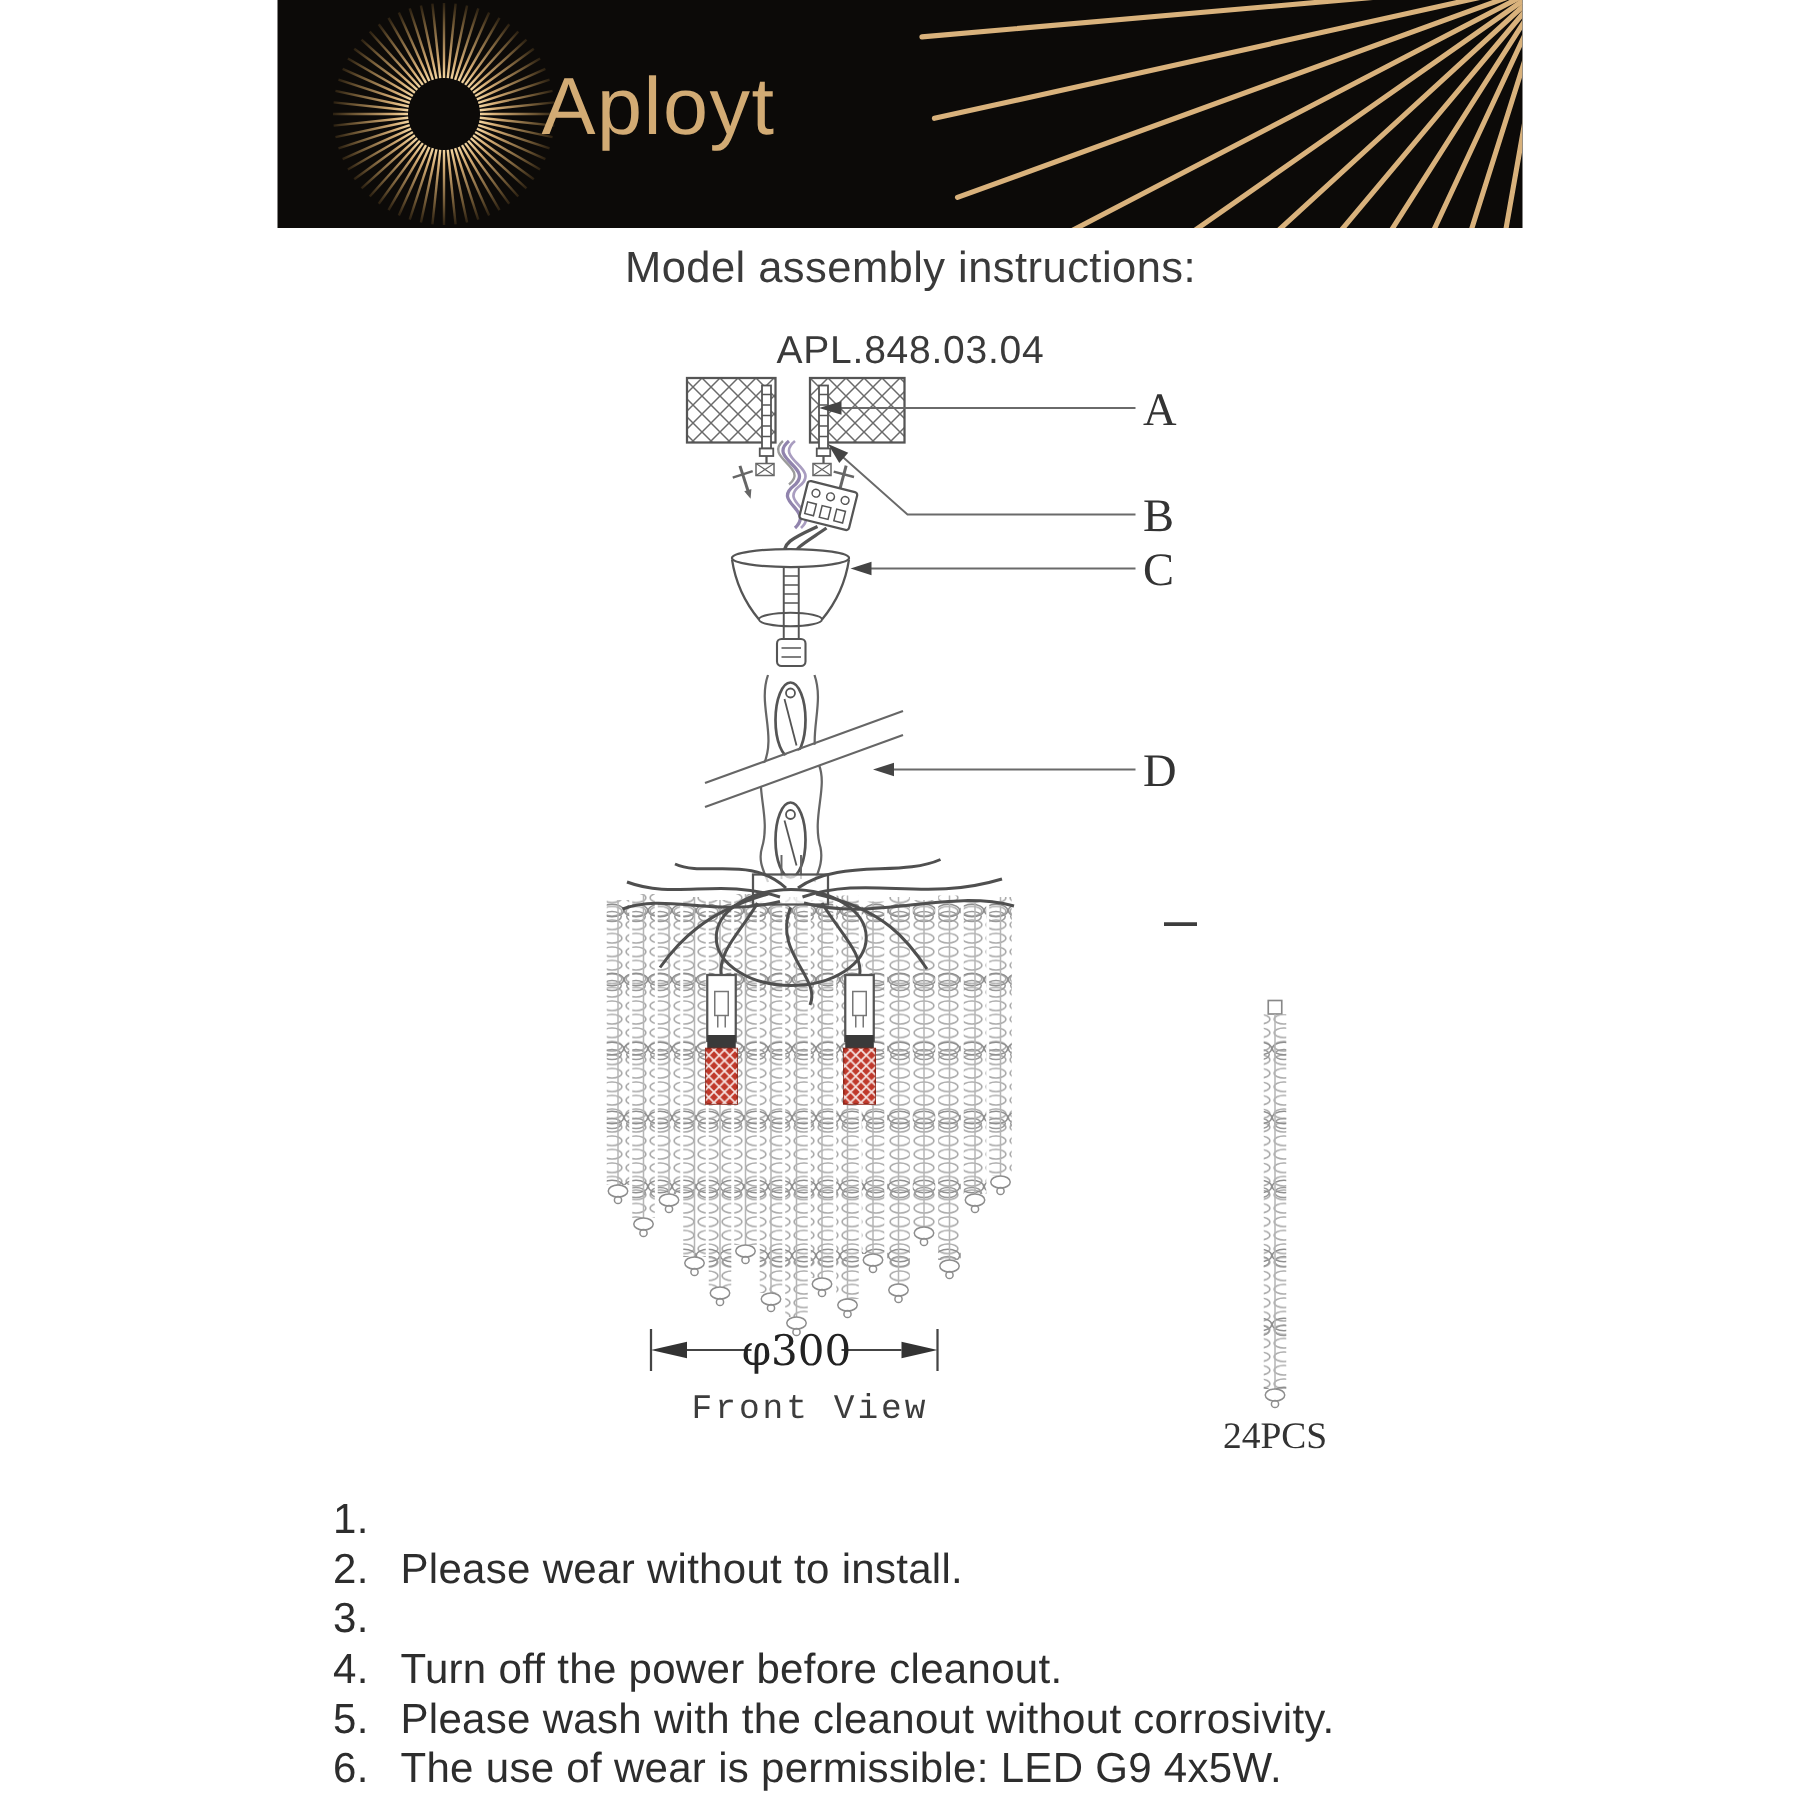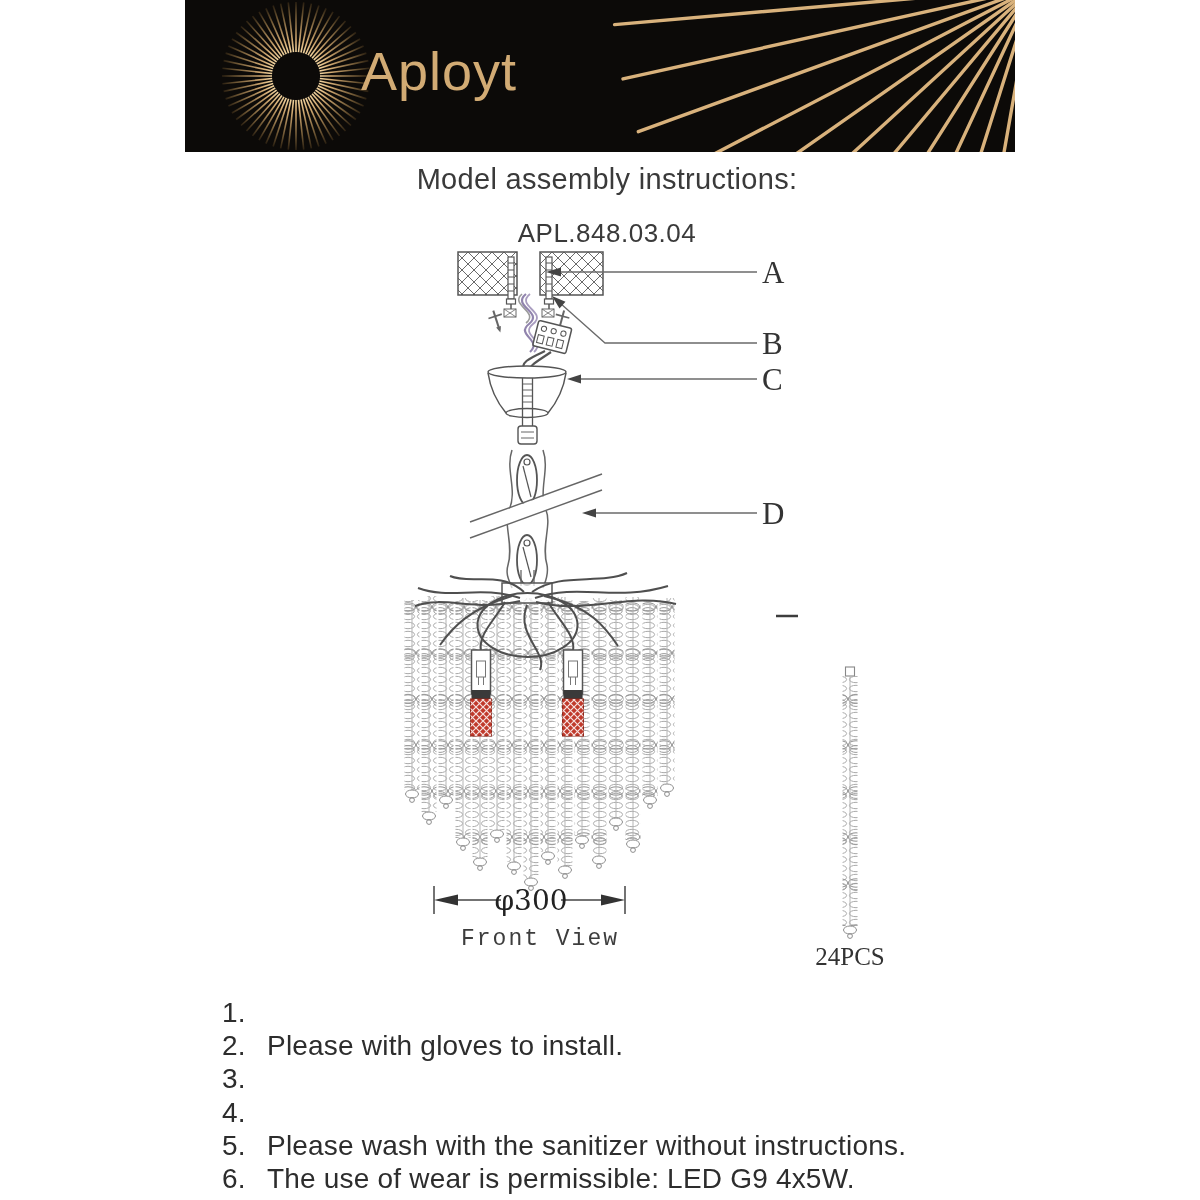--- a/index.html
+++ b/index.html
@@ -388,30 +388,31 @@
     </g>
     <text class="serif-label" x="850" y="965" font-size="25" text-anchor="middle" fill="#3d3d3d">24PCS</text>
   </svg>
 
   <div class="instructions">
     <div class="inst-row">
       <span class="inst-num">1.</span>
       </div>
     <div class="inst-row">
       <span class="inst-num">2.</span>
-      <span>Please with gloves to install.</span>
+      <span>Please wear without to install.</span>
       </div>
     <div class="inst-row">
       <span class="inst-num">3.</span>
       </div>
     <div class="inst-row">
       <span class="inst-num">4.</span>
+      <span>Turn off the power before cleanout.</span>
       </div>
     <div class="inst-row">
       <span class="inst-num">5.</span>
-      <span>Please wash with the sanitizer without instructions.</span>
+      <span>Please wash with the cleanout without corrosivity.</span>
       </div>
     <div class="inst-row">
       <span class="inst-num">6.</span>
       <span>The use of wear is permissible: LED G9 4x5W.</span>
       </div>
   </div>
 </div>
 
 </body></html>

